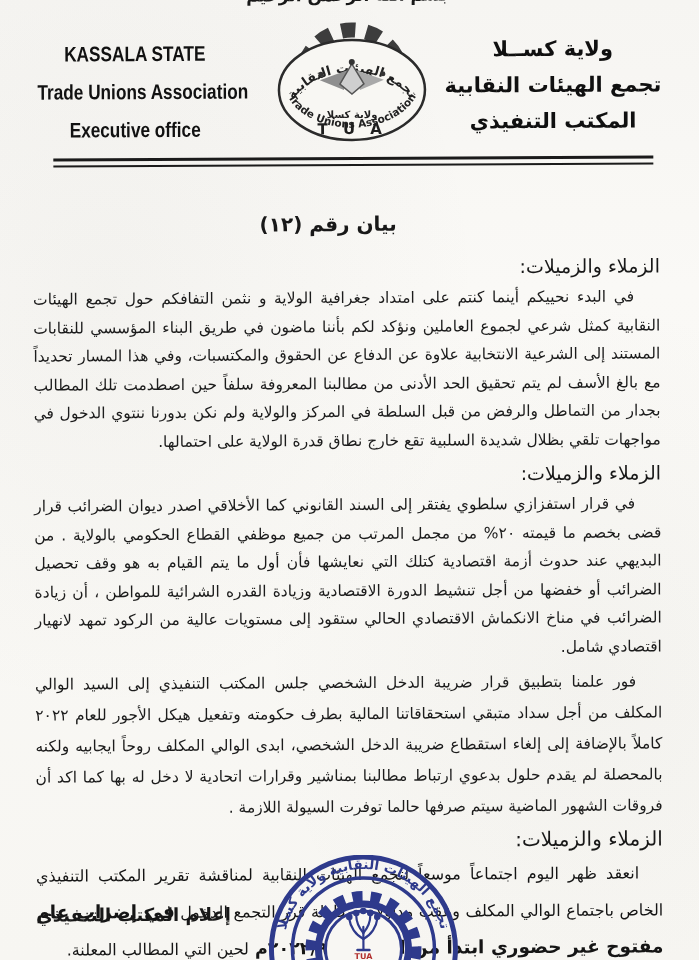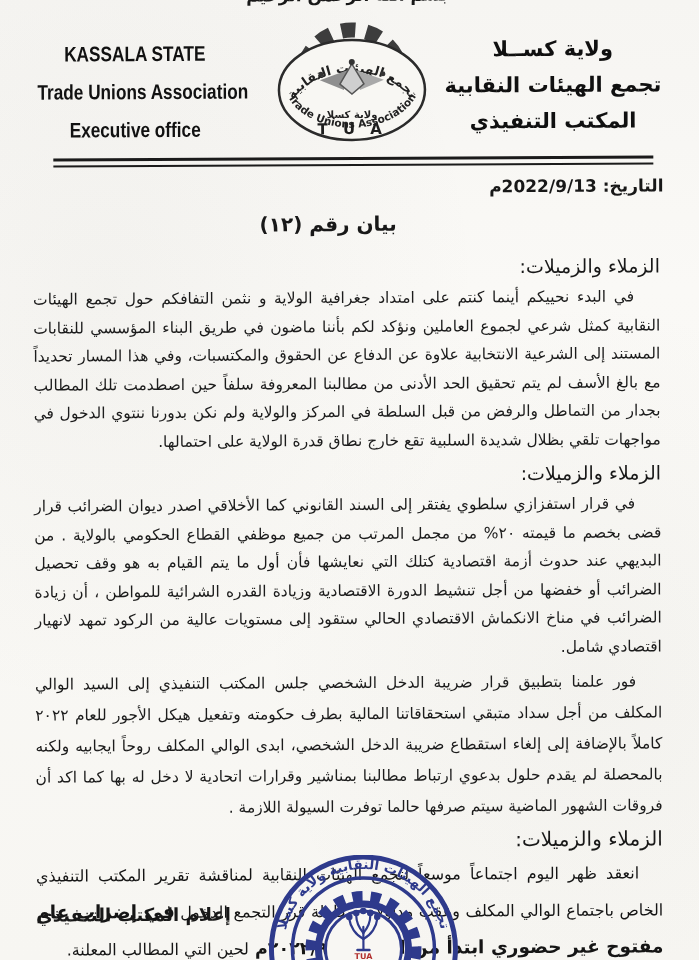--- a/index.html
+++ b/index.html
@@ -113,21 +113,20 @@
     </svg>
 
     <div class="hdr-ar">
       <div class="l">ولاية كســلا</div>
       <div class="l">تجمع الهيئات النقابية</div>
       <div class="l">المكتب التنفيذي</div>
     </div>
 
     <div class="rule"></div>
 
-    <div class="dateline">التاريخ: 2022/9/13م</div>
 
     <div class="title">بيان رقم (١٢)</div>
 
     <div class="content">
       <div class="sec-head">الزملاء والزميلات:</div>
       <p class="body">في البدء نحييكم أينما كنتم على امتداد جغرافية الولاية و نثمن التفافكم حول تجمع الهيئات النقابية كمثل شرعي لجموع العاملين ونؤكد لكم بأننا ماضون في طريق البناء المؤسسي للنقابات المستند إلى الشرعية الانتخابية علاوة عن الدفاع عن الحقوق والمكتسبات، وفي هذا المسار تحديداً مع بالغ الأسف لم يتم تحقيق الحد الأدنى من مطالبنا المعروفة سلفاً حين اصطدمت تلك المطالب بجدار من التماطل والرفض من قبل السلطة في المركز والولاية ولم نكن بدورنا ننتوي الدخول في مواجهات تلقي بظلال شديدة السلبية تقع خارج نطاق قدرة الولاية على احتمالها.</p>
 
       <div class="sec-head">الزملاء والزميلات:</div>
       <p class="body">في قرار استفزازي سلطوي يفتقر إلى السند القانوني كما الأخلاقي اصدر ديوان الضرائب قرار قضى بخصم ما قيمته ٢٠% من مجمل المرتب من جميع موظفي القطاع الحكومي بالولاية . من البديهي عند حدوث أزمة اقتصادية كتلك التي نعايشها فأن أول ما يتم القيام به هو وقف تحصيل الضرائب أو خفضها من أجل تنشيط الدورة الاقتصادية وزيادة القدره الشرائية للمواطن ، أن زيادة الضرائب في مناخ الانكماش الاقتصادي الحالي ستقود إلى مستويات عالية من الركود تمهد لانهيار اقتصادي شامل.</p>
       <p class="body loose">فور علمنا بتطبيق قرار ضريبة الدخل الشخصي جلس المكتب التنفيذي إلى السيد الوالي المكلف من أجل سداد متبقي استحقاقاتنا المالية بطرف حكومته وتفعيل هيكل الأجور للعام ٢٠٢٢ كاملاً بالإضافة إلى إلغاء استقطاع ضريبة الدخل الشخصي، ابدى الوالي المكلف روحاً ايجابيه ولكنه بالمحصلة لم يقدم حلول بدعوي ارتباط مطالبنا بمناشير وقرارات اتحادية لا دخل له بها كما اكد أن فروقات الشهور الماضية سيتم صرفها حالما توفرت السيولة اللازمة .</p>

